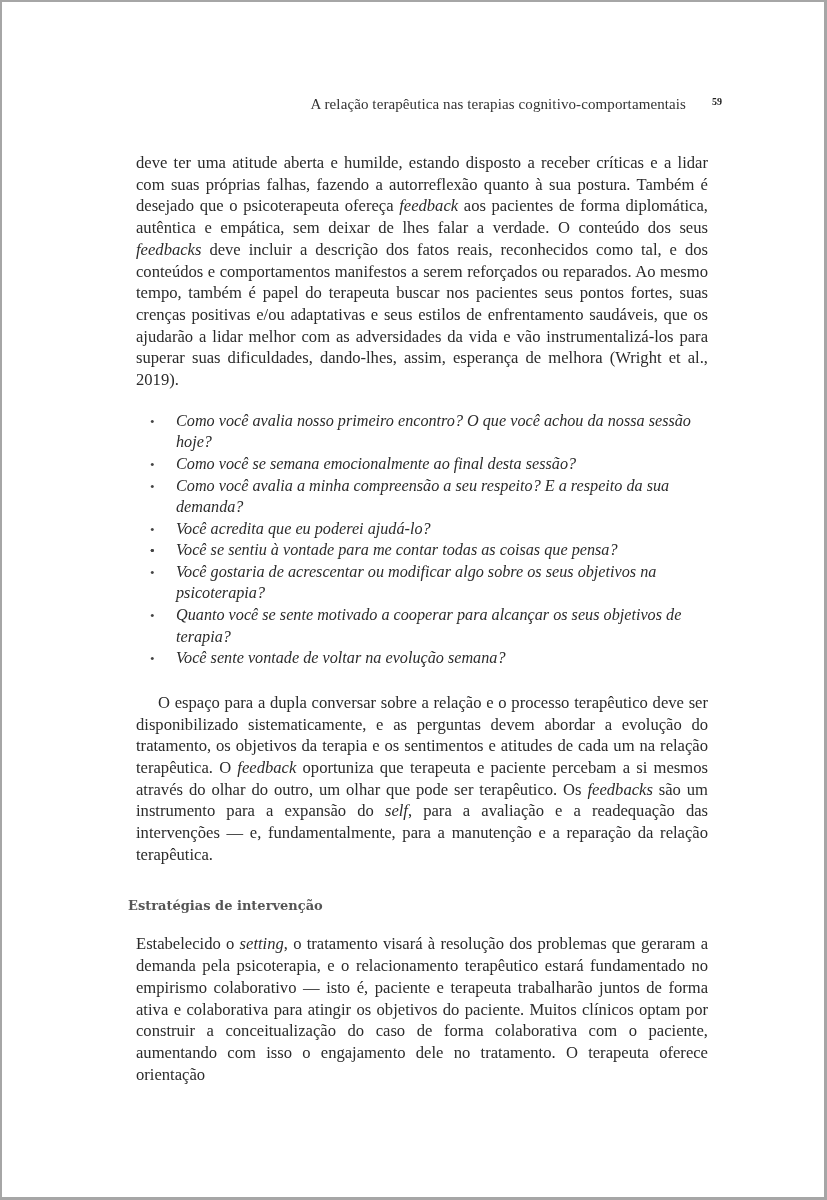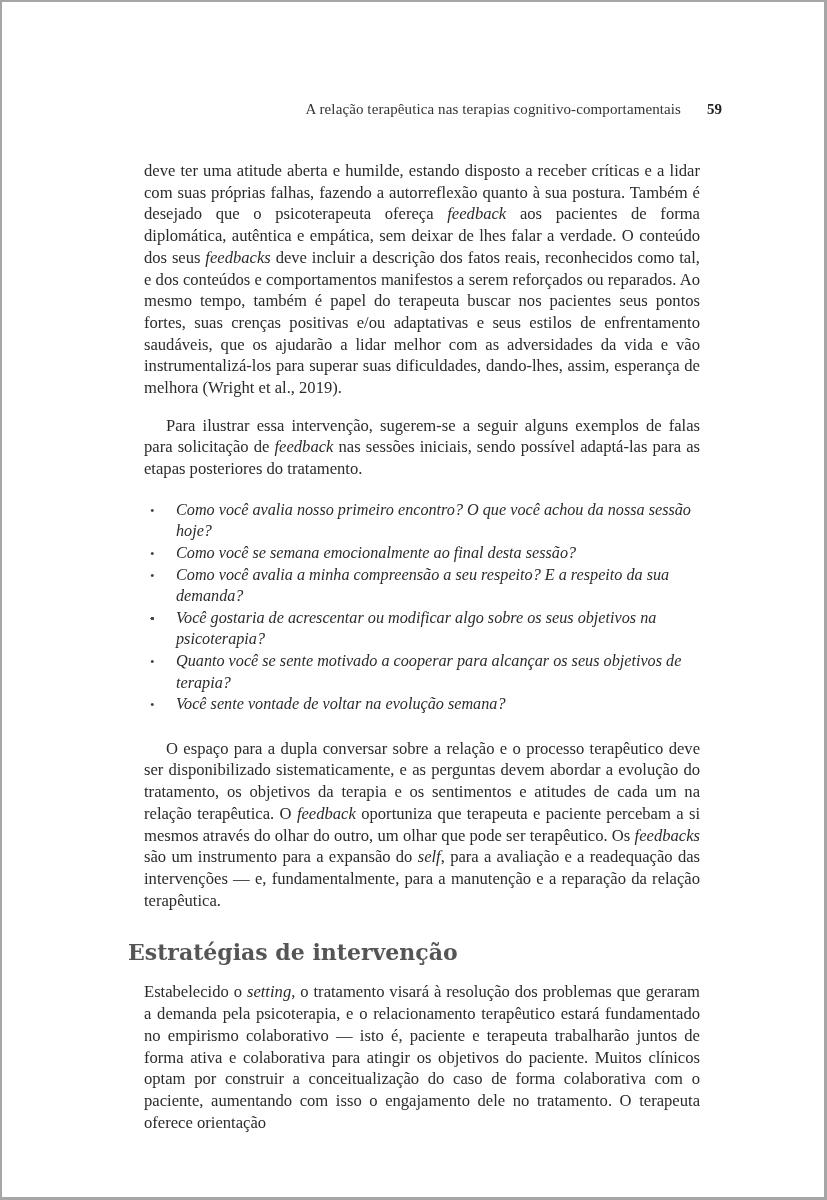--- a/index.html
+++ b/index.html
@@ -11,79 +11,78 @@
   .page-frame {
     position: absolute; left: 0; top: 0; width: 827px; height: 1200px;
     box-sizing: border-box;
     border: 2px solid #a6a6a6;
     border-right-width: 3px;
     border-bottom-width: 3px;
     background: #ffffff;
   }
   .running-head {
     position: absolute; top: 94px; left: 300px; width: 420px; height: 22px;
-    display: flex; justify-content: flex-end; align-items: flex-end;
+    display: flex; justify-content: flex-end; align-items: flex-start;
     font-family: "Liberation Serif", serif;
     font-size: 15px; color: #333;
   }
   .running-head .title { margin-right: 26px; letter-spacing: 0.1px; }
-  .running-head .page-num { font-weight: bold; font-size: 15px; color: #222; }
+  .running-head .page-num { font-weight: bold; font-size: 10px; color: #222; }
 
   .content {
     position: absolute; left: 126px; top: 142px; width: 588px;
     font-family: "Liberation Serif", serif;
     font-size: 16.6px; line-height: 21.7px; color: #2b2b2b;
     text-align: justify;
   }
-  .content p { margin: 16px; }
+  .content p { margin: 8px; }
   .content p.indent { text-indent: 22px; }
   .content em { font-style: italic; }
 
   .bullets {
     list-style: none; margin: 20px 0 22px 0; padding: 0 0 0 48px;
     text-align: left;
   }
   .bullets li {
     position: relative; font-style: italic; font-size: 16.2px; line-height: 21.6px;
     color: #2b2b2b;
   }
   .bullets li .dot {
     position: absolute; left: -26px; top: 0; font-style: normal; font-size: 13px; color: #444;
   }
 
   .section-heading {
     margin: 28px 0 14px 0;
     font-family: "DejaVu Serif", serif; font-weight: bold;
-    font-size: 22px; line-height: 26px; color: #555555; text-align: left;
+    font-size: 13px; line-height: 26px; color: #555555; text-align: left;
   }
 </style>
 </head>
 <body>
 
 <div class="page-frame">
 
   <div class="running-head">
     <span class="title">A relação terapêutica nas terapias cognitivo-comportamentais</span>
     <span class="page-num">59</span>
   </div>
 
   <div class="content">
 
     <p><span>deve ter uma atitude aberta e humilde, estando disposto a receber críticas e a lidar com suas próprias falhas, fazendo a autorreflexão quanto à sua postura. Também é desejado que o psicoterapeuta ofereça </span><em>feedback</em><span> aos pacientes de forma diplomática, autêntica e empática, sem deixar de lhes falar a verdade. O conteúdo dos seus </span><em>feedbacks</em><span> deve incluir a descrição dos fatos reais, reconhecidos como tal, e dos conteúdos e comportamentos manifestos a serem reforçados ou reparados. Ao mesmo tempo, também é papel do terapeuta buscar nos pacientes seus pontos fortes, suas crenças positivas e/ou adaptativas e seus estilos de enfrentamento saudáveis, que os ajudarão a lidar melhor com as adversidades da vida e vão instrumentalizá-los para superar suas dificuldades, dando-lhes, assim, esperança de melhora (Wright et al., 2019).</span></p>
 
-    <p class="indent"><span>Para ilustrar essa intervenção, sugerem-se a seguir alguns exemplos de falas para solicitação de </span><em>feedback</em><span> nas sessões iniciais, sendo possível adaptá-las para as etapas posteriores do tratamento.</span></p>
 
     <ul class="bullets">
       <li><span class="dot">•</span><span>Como você avalia nosso primeiro encontro? O que você achou da nossa sessão hoje?</span></li>
       <li><span class="dot">•</span><span>Como você se semana emocionalmente ao final desta sessão?</span></li>
       <li><span class="dot">•</span><span>Como você avalia a minha compreensão a seu respeito? E a respeito da sua demanda?</span></li>
+      <li><span class="dot">•</span><span>Você acredita que eu poderei ajudá-lo?</span></li>
       <li><span class="dot">•</span></li>
       <li><span class="dot">•</span></li>
-      <li><span class="dot">•</span></li>
-      <li><span class="dot">•</span></li>
+      <li><span class="dot">•</span><span>Você se sentiu à vontade para me contar todas as coisas que pensa?</span></li>
       <li><span class="dot">•</span><span>Você gostaria de acrescentar ou modificar algo sobre os seus objetivos na psicoterapia?</span></li>
       <li><span class="dot">•</span><span>Quanto você se sente motivado a cooperar para alcançar os seus objetivos de terapia?</span></li>
       <li><span class="dot">•</span><span>Você sente vontade de voltar na evolução semana?</span></li>
     </ul>
 
     <p class="indent"><span>O espaço para a dupla conversar sobre a relação e o processo terapêutico deve ser disponibilizado sistematicamente, e as perguntas devem abordar a evolução do tratamento, os objetivos da terapia e os sentimentos e atitudes de cada um na relação terapêutica. O </span><em>feedback</em><span> oportuniza que terapeuta e paciente percebam a si mesmos através do olhar do outro, um olhar que pode ser terapêutico. Os </span><em>feedbacks</em><span> são um instrumento para a expansão do </span><em>self</em><span>, para a avaliação e a readequação das intervenções — e, fundamentalmente, para a manutenção e a reparação da relação terapêutica.</span></p>
 
     <h2 class="section-heading">Estratégias de intervenção</h2>
 
     <p><span>Estabelecido o </span><em>setting</em><span>, o tratamento visará à resolução dos problemas que geraram a demanda pela psicoterapia, e o relacionamento terapêutico estará fundamentado no empirismo colaborativo — isto é, paciente e terapeuta trabalharão juntos de forma ativa e colaborativa para atingir os objetivos do paciente. Muitos clínicos optam por construir a conceitualização do caso de forma colaborativa com o paciente, aumentando com isso o engajamento dele no tratamento. O terapeuta oferece orientação</span></p>

